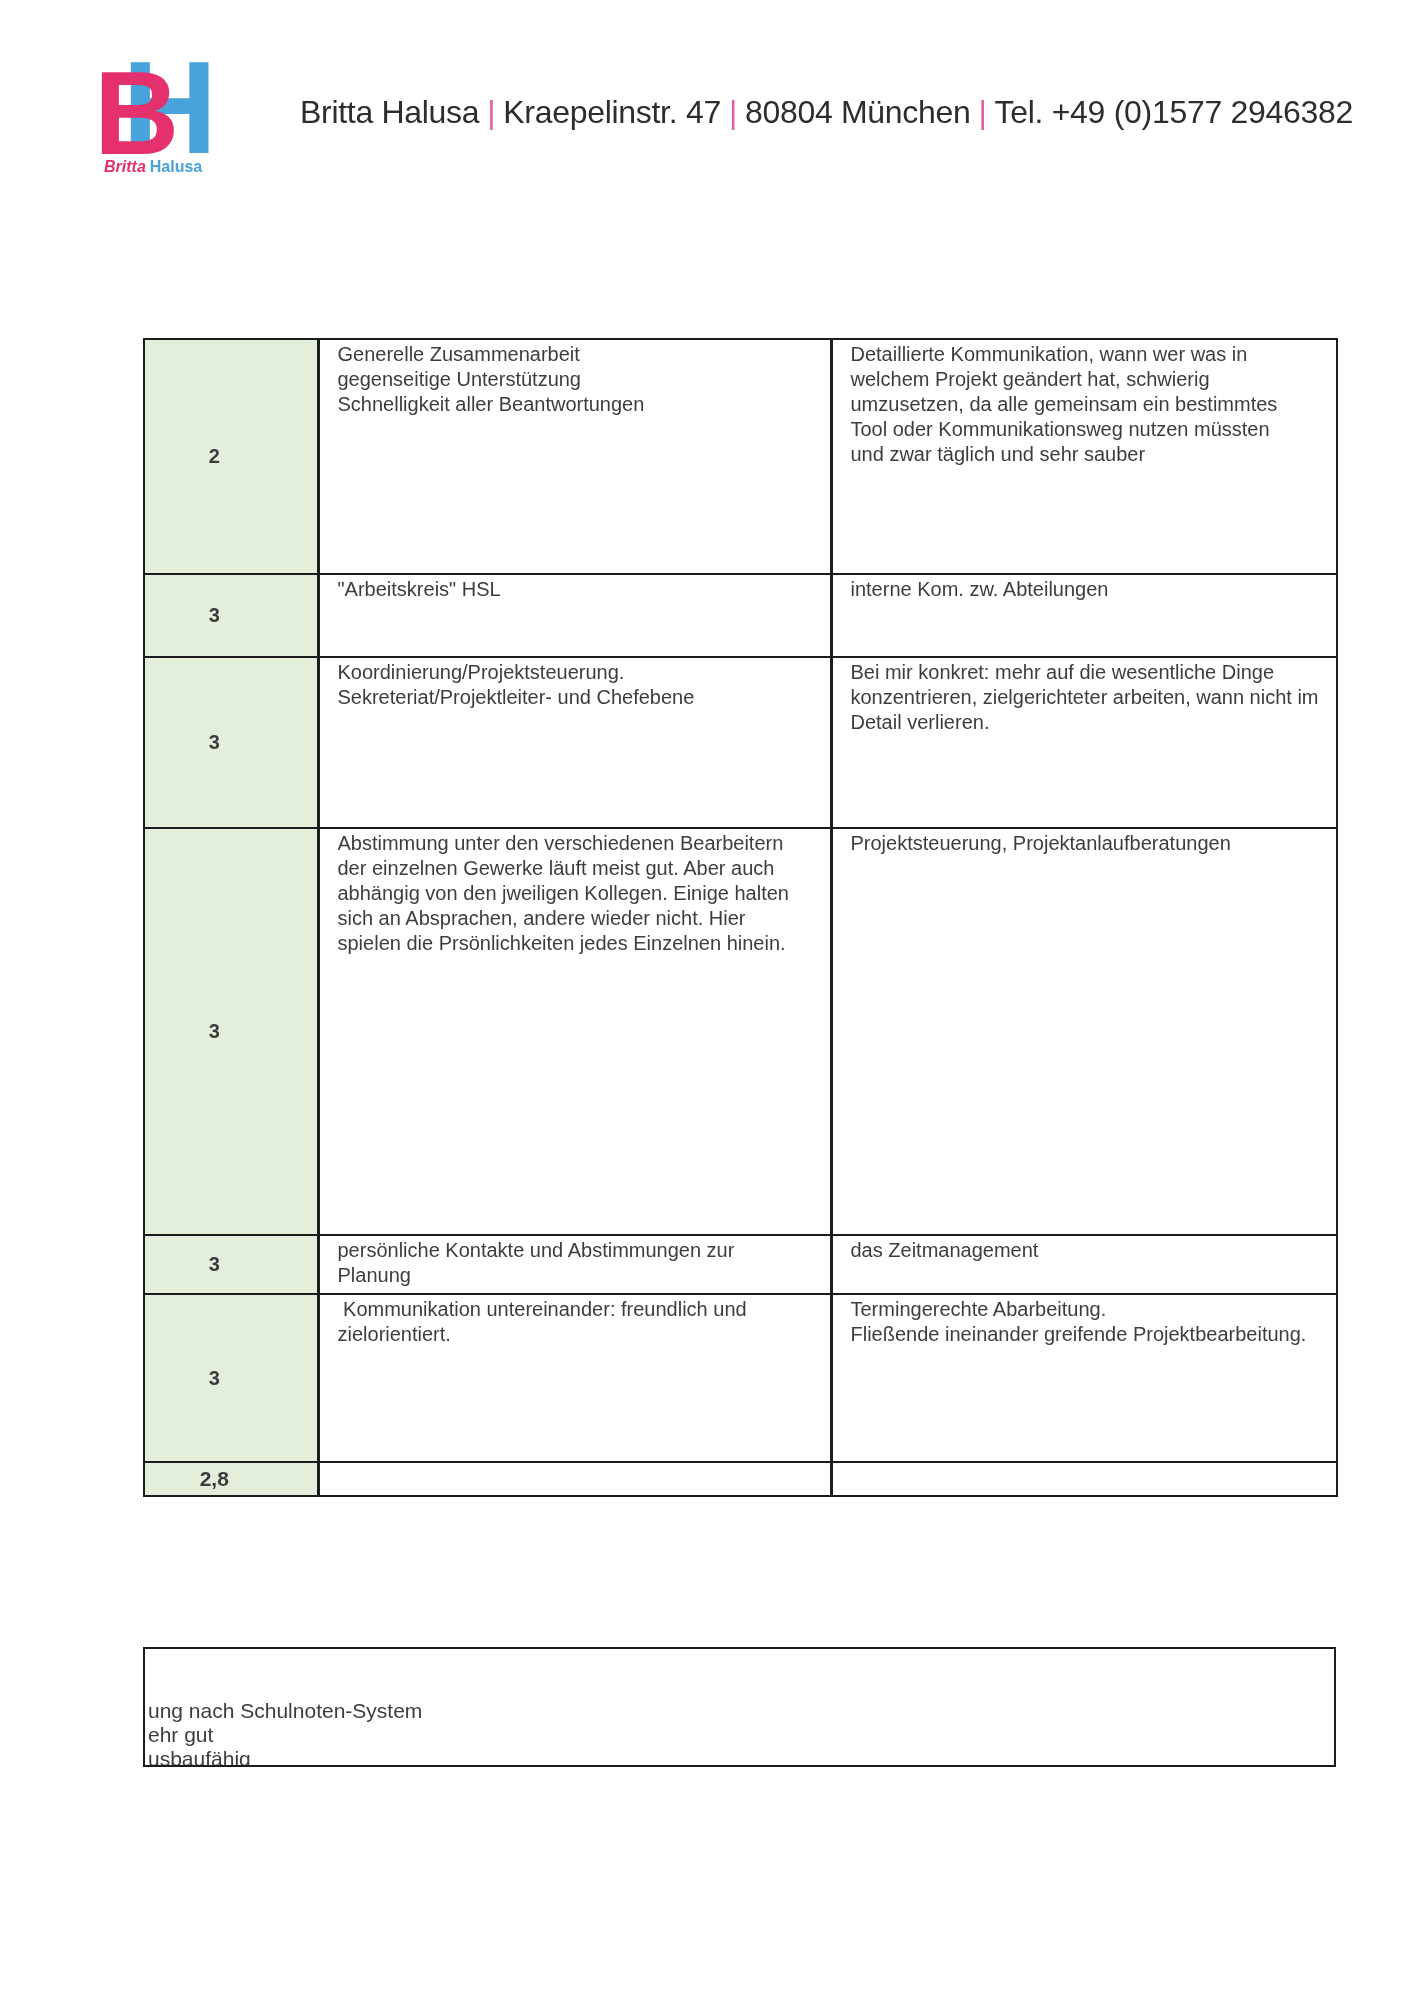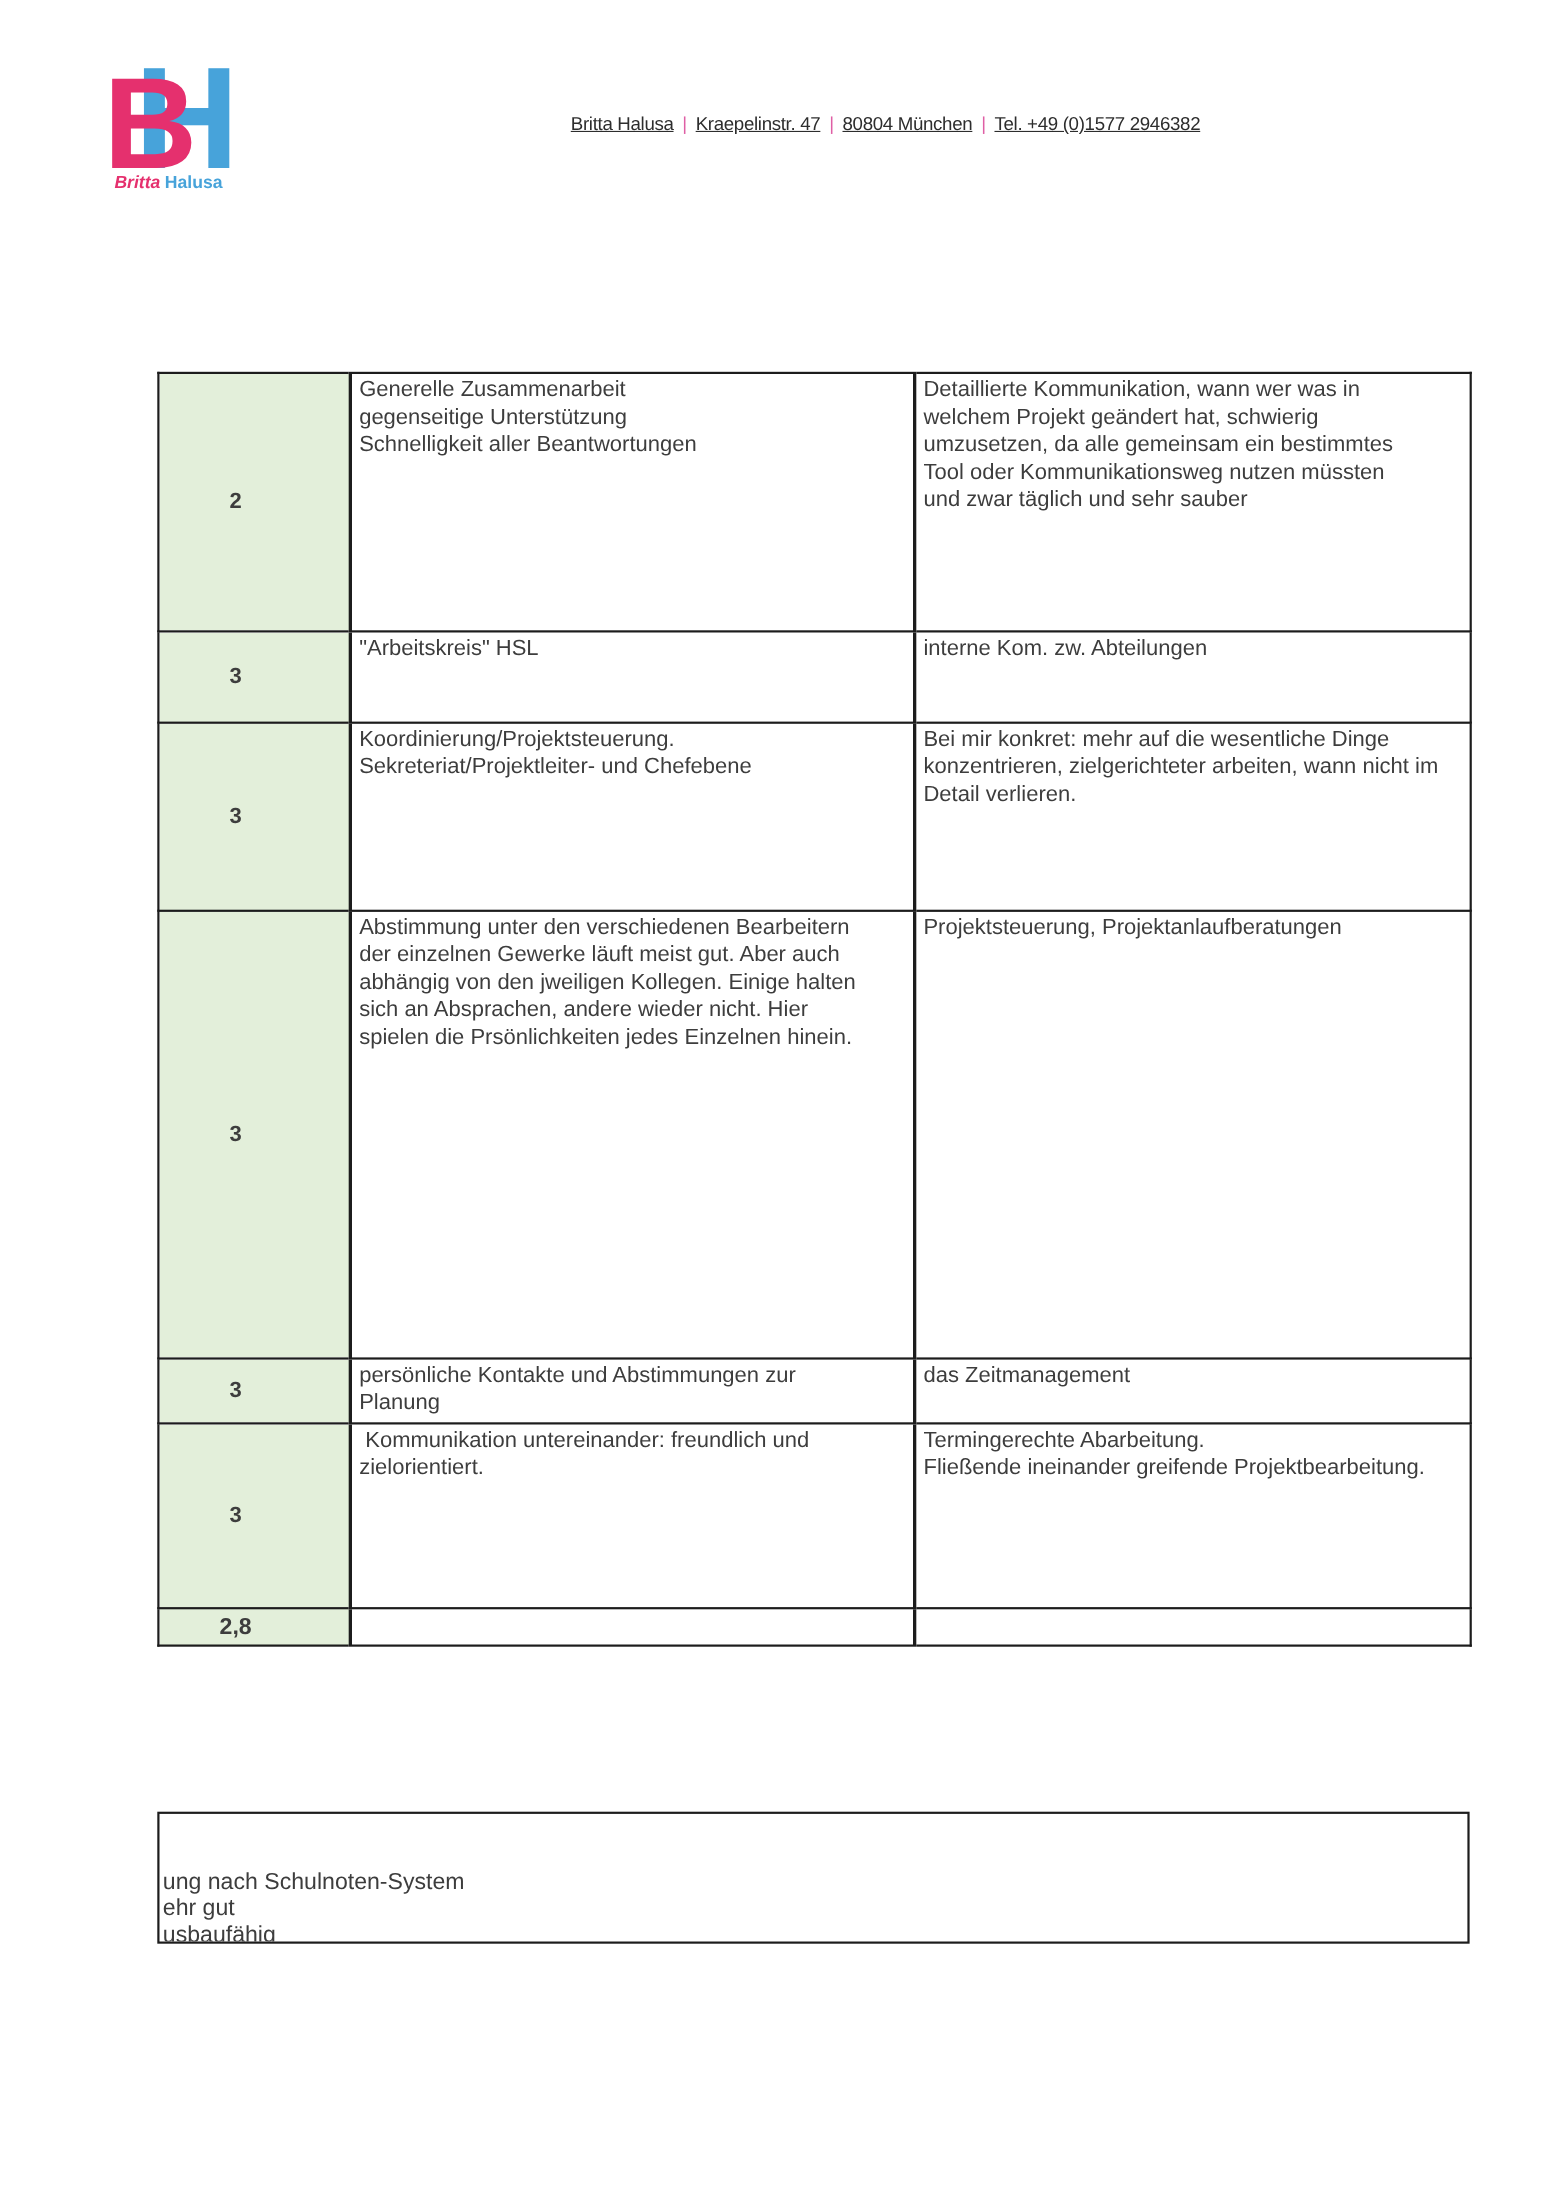--- a/index.html
+++ b/index.html
@@ -26,22 +26,22 @@
   .logo{position:absolute;left:92px;top:40px;width:130px;height:145px;}
   .logo .glyph{position:absolute;line-height:1;font-weight:700;}
   .logo .glyph.h{left:30px;top:2px;font-size:132px;color:var(--logo_blue);z-index:1;}
   .logo .glyph.b{left:2px;top:14px;font-size:118px;color:var(--logo_pink);z-index:2;}
   .logo-name{position:absolute;left:12px;top:118px;width:190px;font-size:16px;font-weight:700;white-space:nowrap;z-index:3;}
   .logo-name .pink{color:var(--logo_pink);font-style:italic;}
   .logo-name .blue{color:var(--logo_blue);margin-left:4px;}
 
   .contact{
     position:absolute;left:300px;top:96px;width:1010px;
-    text-align:center;font-size:17px;line-height:33px;
-    color:var(--ink);letter-spacing:-0.3px;white-space:nowrap;text-decoration:underline;
+    text-align:left;font-size:32px;line-height:33px;
+    color:var(--ink);letter-spacing:-0.3px;white-space:nowrap;
   }
   .contact .pipe{color:var(--pipe_pink);margin:0 8px;font-weight:400;}
 
   
   table.survey{
     position:absolute;left:143px;top:338px;
     width:1193px;table-layout:fixed;
     border-collapse:collapse;
     border:2px solid var(--border_dark);
     font-size:20px;
@@ -60,21 +60,21 @@
     color:var(--text_dark);
   }
   td.grade{
     background:var(--grade_green);
     text-align:center;vertical-align:middle;
     font-weight:700;font-size:20px;
     padding-right:34px;
   }
   td.body{
     vertical-align:top;text-align:left;
-    padding:2px 4px 0 7px;
+    padding:2px 4px 0 18px;
     line-height:25px;white-space:pre;
     color:var(--text_dark);
   }
   td.avg{font-size:21px;}
 
   
   .footnote{
     position:absolute;left:143px;top:1647px;
     width:1193px;height:120px;
     border:2px solid var(--border_dark);

